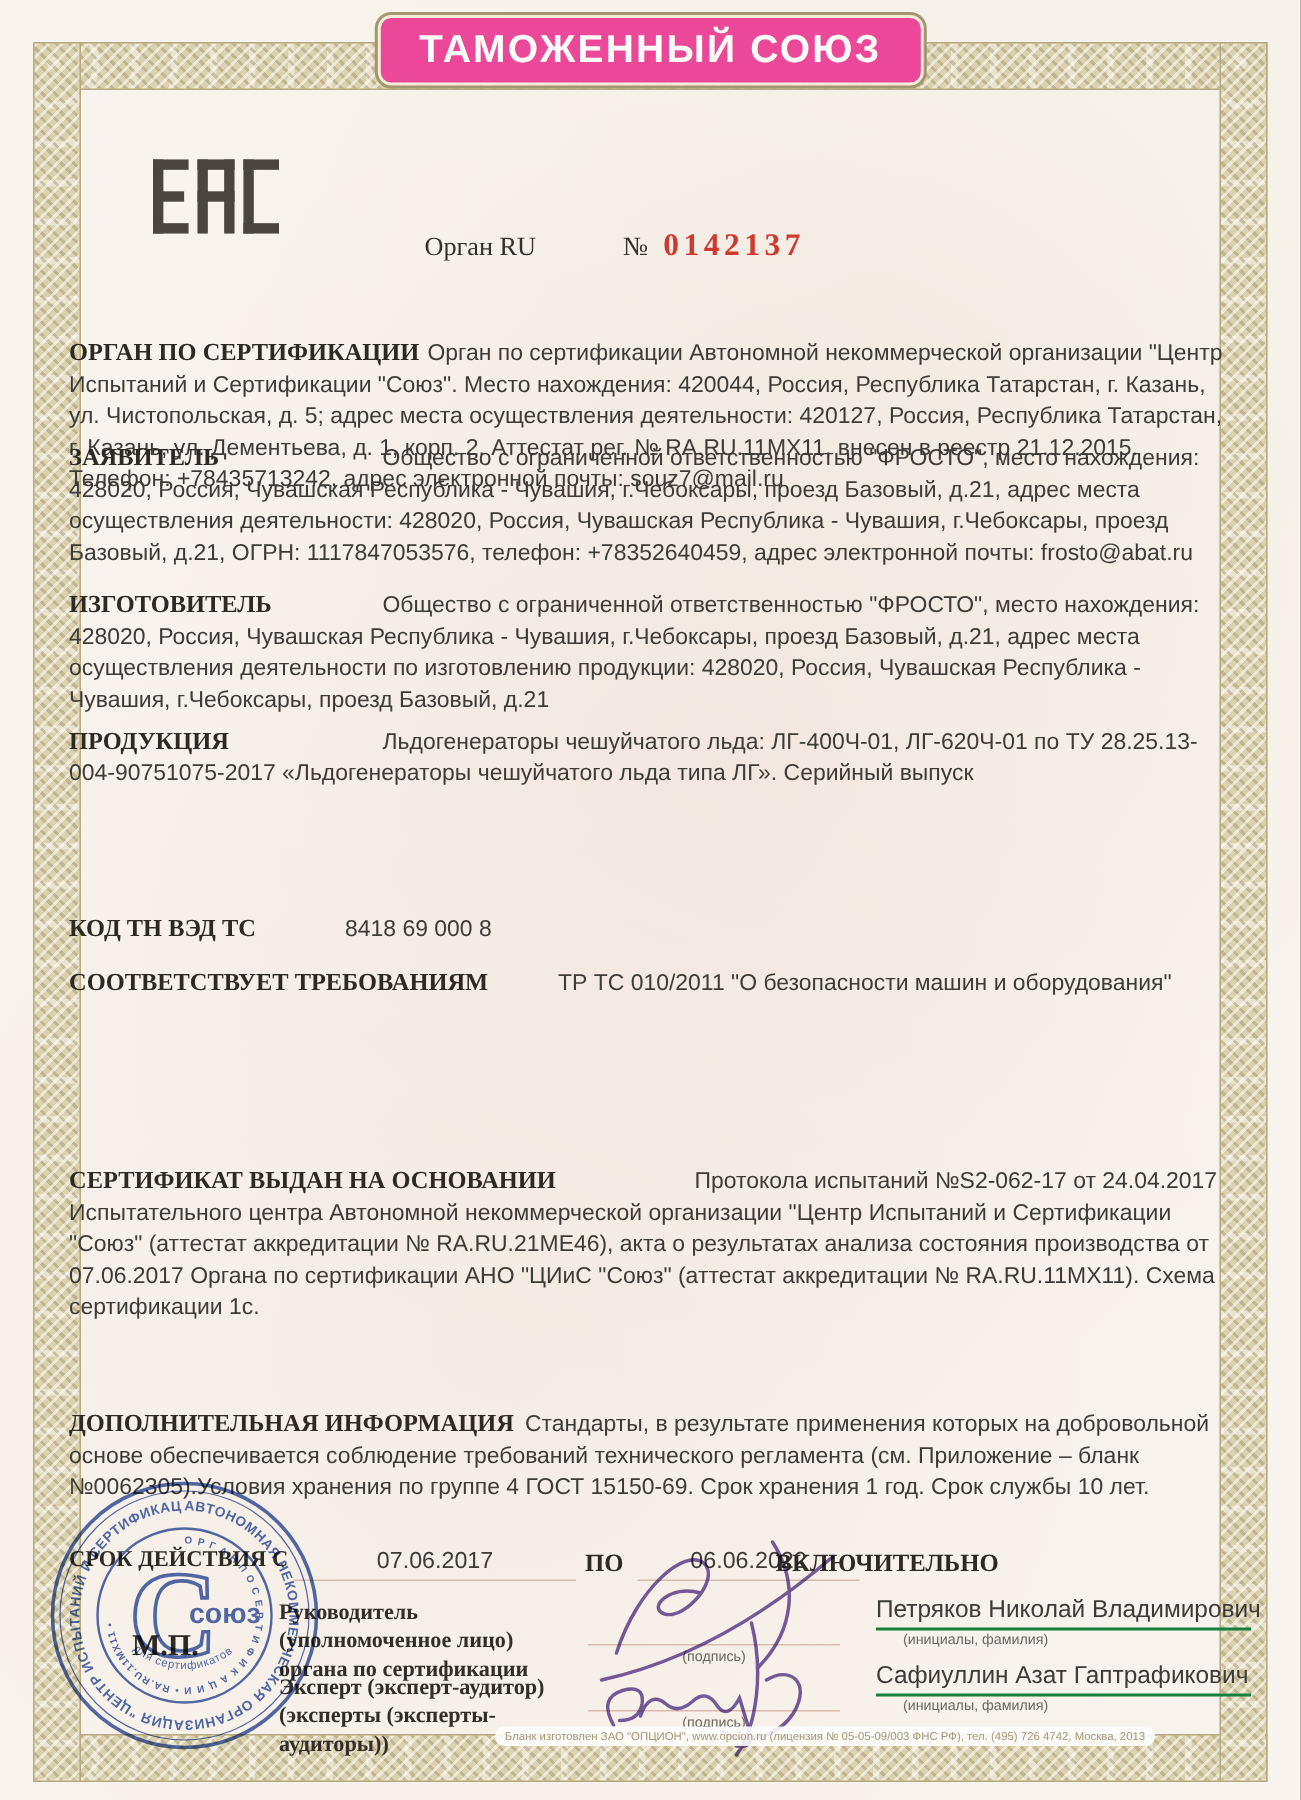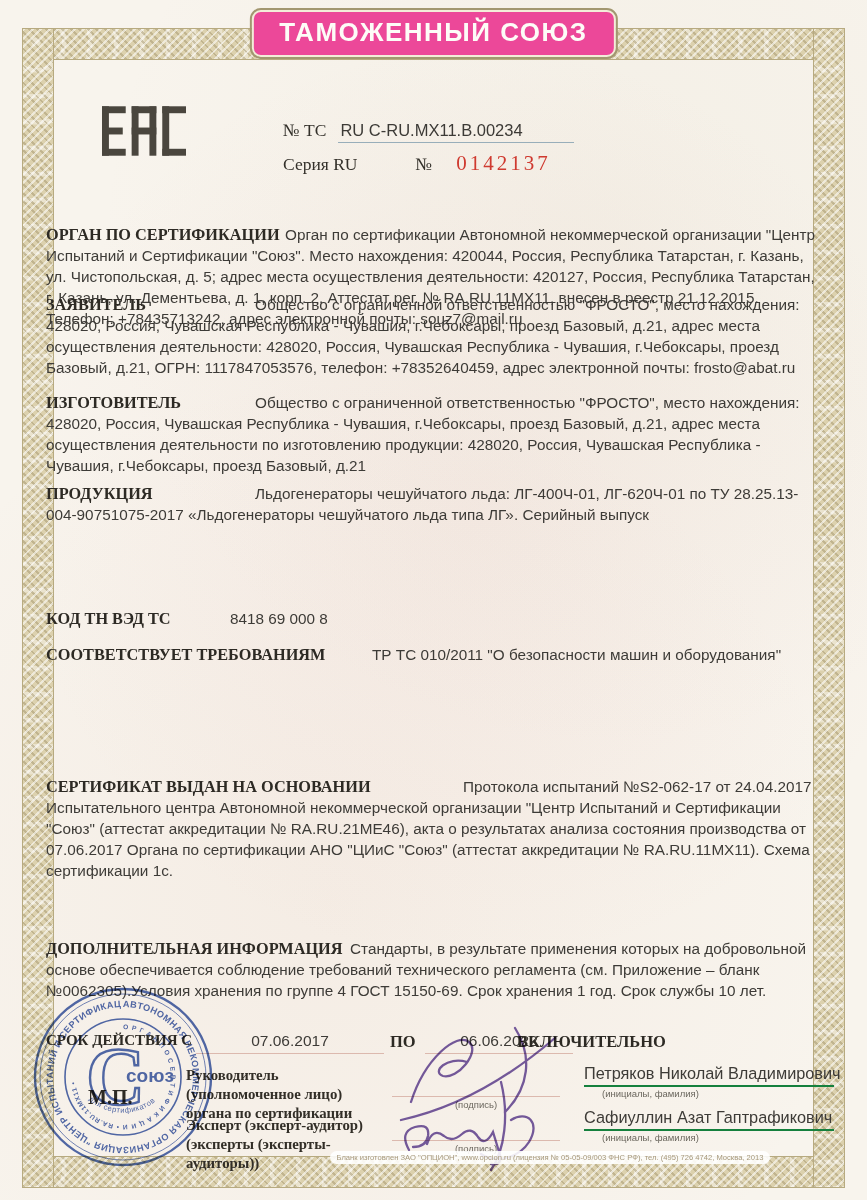--- a/index.html
+++ b/index.html
@@ -30,21 +30,21 @@
         -webkit-text-stroke:1.1px #94885c;text-shadow:1px 2px 0 rgba(255,255,255,.7),2px 2px 0 rgba(125,112,72,.35);}
 
   .eac{position:absolute;left:102px;top:100px;}
 
   .row-certno{position:absolute;left:283px;top:120px;display:flex;align-items:baseline;}
   .lbl-serif{font-family:"Liberation Serif",serif;font-size:17.5px;color:#33302a;}
   .certno-val{margin-left:12px;font-size:16.5px;color:#3c3a36;min-width:228px;
         border-bottom:1px solid #98aeba;padding:0 6px 2px 2px;}
   .row-series{position:absolute;left:283px;top:151px;display:flex;align-items:baseline;}
   .series-no-sign{margin-left:58px;}
-  .serial{margin-left:24px;font-family:"Liberation Serif",serif;font-weight:normal;font-size:21px;
+  .serial{margin-left:10px;font-family:"Liberation Serif",serif;font-weight:bold;font-size:21px;
         letter-spacing:3px;color:#cf3a30;}
 
   .sec{position:absolute;left:46px;width:774px;font-size:15.3px;line-height:21px;color:#3d3b37;text-align:left;margin:0;}
   .sec-label{display:inline-block;font-family:"Liberation Serif",serif;font-weight:bold;
         font-size:16.3px;color:#2d2a24;line-height:21px;}
   .lw239{width:239px;margin-top:38px;} .lw209{width:209px;} .lw184{width:184px;}
   .lw326{width:326px;} .lw358{width:417px;} .lw304{width:304px;}
   .s-organ{top:186px;} .s-zayav{top:294px;} .s-izgot{top:392px;} .s-prod{top:483px;}
   .s-kod{top:608px;} .s-sootv{top:644px;} .s-osnov{top:776px;} .s-dop{top:938px;}
 
@@ -100,26 +100,22 @@
       <rect x="60" y="0" width="14" height="100"></rect>
         <rect x="96" y="0" width="14" height="100"></rect>
       <rect x="60" y="0" width="50" height="14"></rect>
         <rect x="60" y="43" width="50" height="14"></rect>
       <rect x="122" y="0" width="14" height="100"></rect>
         <rect x="122" y="0" width="48" height="14"></rect>
       <rect x="122" y="86" width="48" height="14"></rect>
     </g>
   </svg>
 
-  <div class="row-certno">
-    <span class="lbl-serif">№ ТС</span>
-    <span class="certno-val">RU C-RU.MX11.B.00234</span>
-  </div>
   <div class="row-series">
-    <span class="lbl-serif">Серия RU</span>
+    <span class="lbl-serif">Орган RU</span>
     <span class="lbl-serif series-no-sign">№</span>
     <span class="serial">0142137</span>
   </div>
 
   <p class="sec s-organ">
     <span class="sec-label lw239">ОРГАН ПО СЕРТИФИКАЦИИ</span><span>Орган по сертификации Автономной некоммерческой организации "Центр Испытаний и Сертификации "Союз". Место нахождения: 420044, Россия, Республика Татарстан, г. Казань, ул. Чистопольская, д. 5; адрес места осуществления деятельности: 420127, Россия, Республика Татарстан, г. Казань, ул. Дементьева, д. 1, корп. 2. Аттестат рег. № RA.RU.11MX11, внесен в реестр 21.12.2015. Телефон: +78435713242, адрес электронной почты: souz7@mail.ru</span>
   </p>
   <p class="sec s-zayav">
     <span class="sec-label lw209">ЗАЯВИТЕЛЬ</span><span>Общество с ограниченной ответственностью "ФРОСТО", место нахождения: 428020, Россия, Чувашская Республика - Чувашия, г.Чебоксары, проезд Базовый, д.21, адрес места осуществления деятельности: 428020, Россия, Чувашская Республика - Чувашия, г.Чебоксары, проезд Базовый, д.21, ОГРН: 1117847053576, телефон: +78352640459, адрес электронной почты: frosto@abat.ru</span>
   </p>

